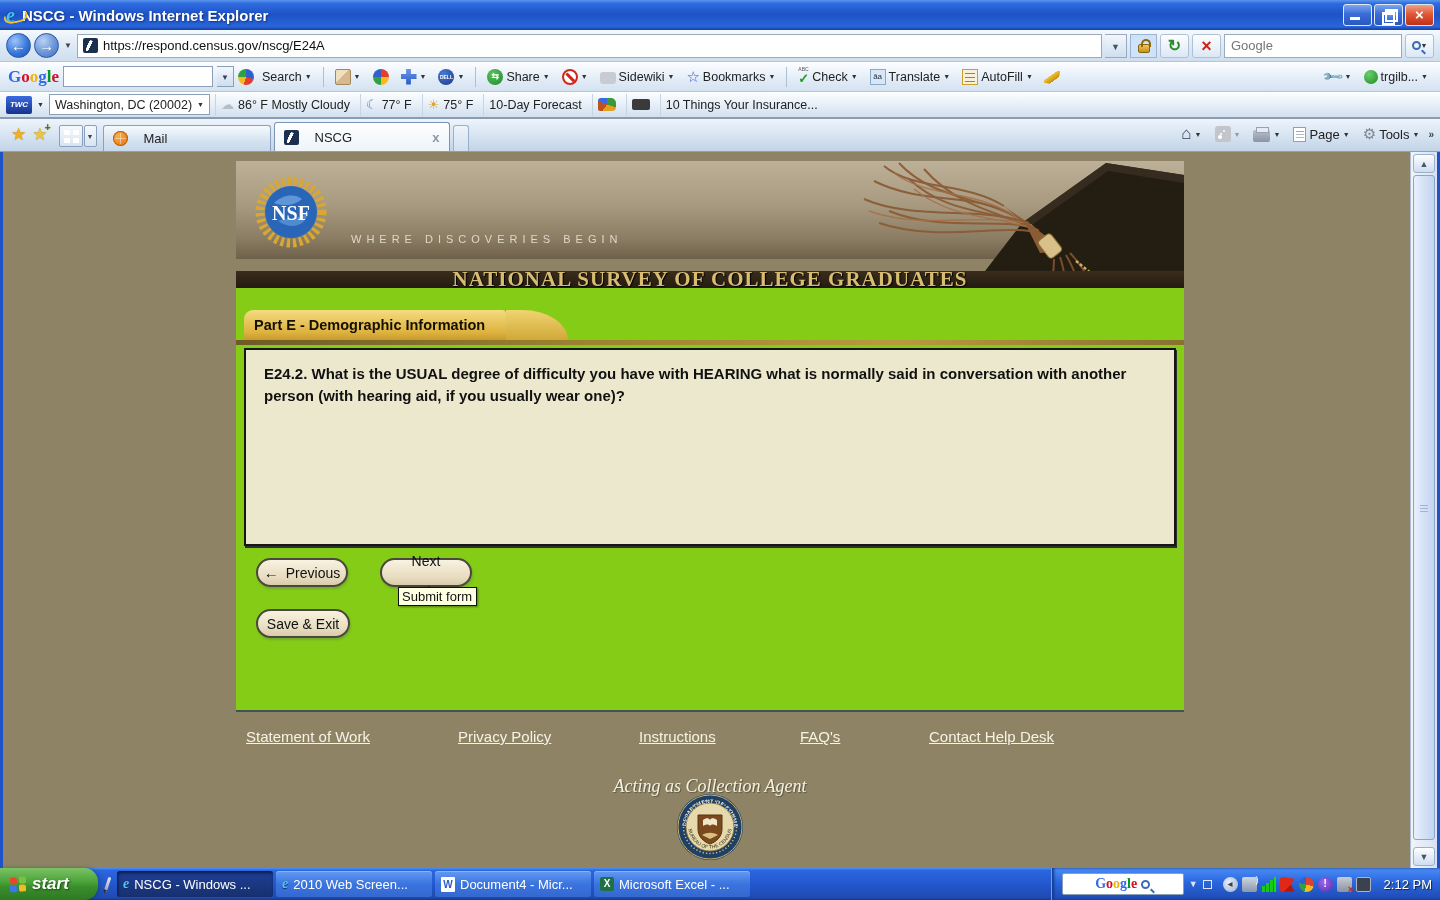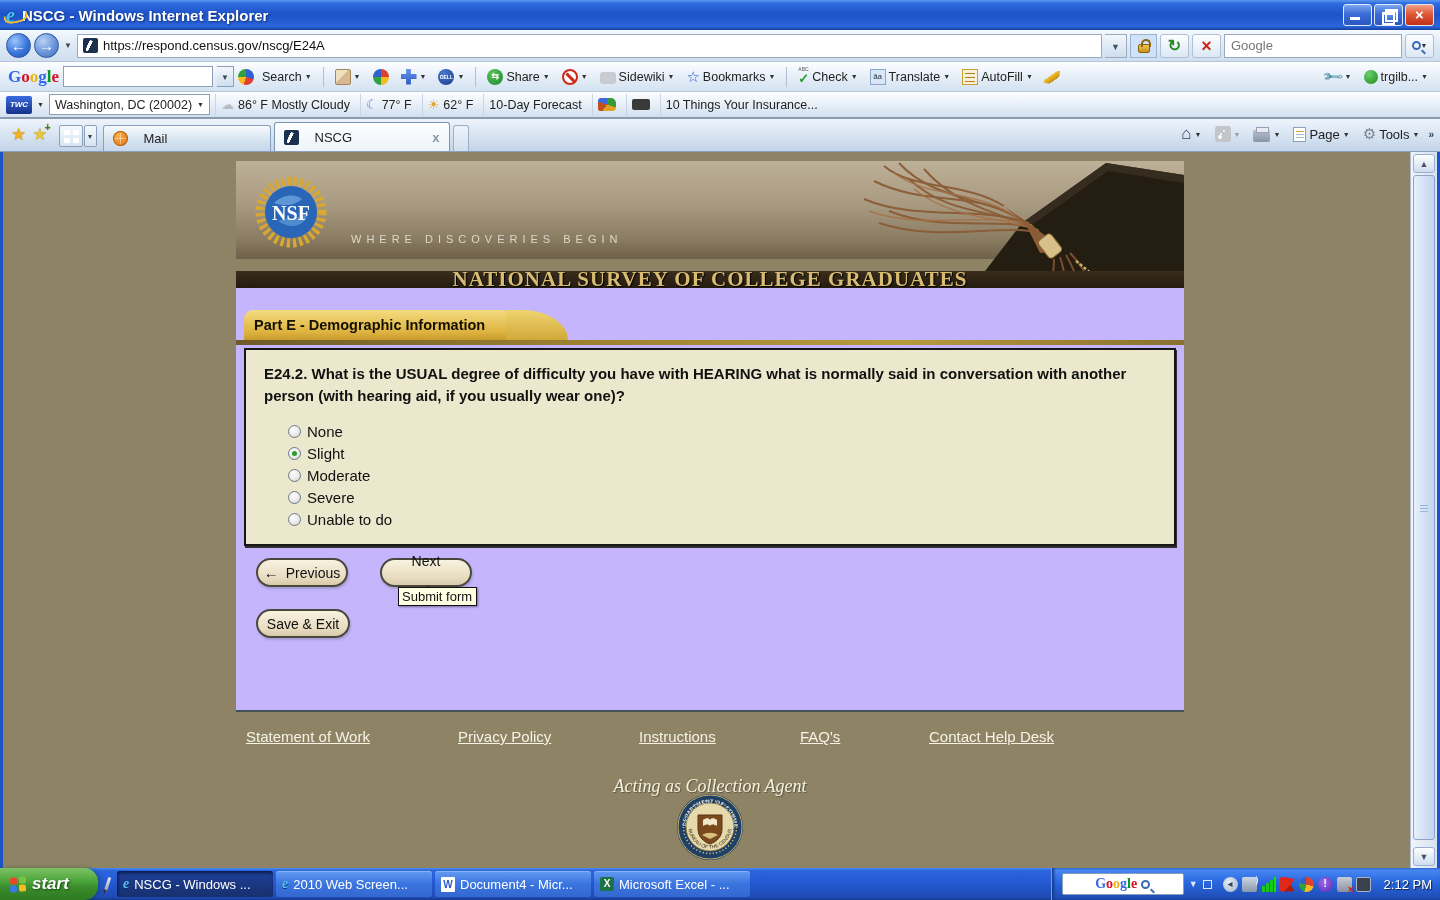--- a/index.html
+++ b/index.html
@@ -146,21 +146,21 @@
 .survey-title{font-family:"Liberation Serif",serif;font-weight:bold;font-size:21px;color:#d8bc72;letter-spacing:1px;text-shadow:1px 1px 1px #000;}
 .nsf-logo{position:absolute;left:18px;top:14px;}
 .banner-org{position:absolute;left:112px;top:38px;font-family:"Liberation Serif",serif;font-size:27px;color:#fff;text-shadow:1px 1px 2px #3a3020;}
 .banner-tag{position:absolute;left:115px;top:72px;font-size:11px;letter-spacing:5px;color:#ddd8cc;}
 .tassel{position:absolute;right:0;top:0;}
 .part-tab{position:absolute;left:8px;top:22px;width:262px;height:30px;background:linear-gradient(180deg,#f4dc80,#ddb23f 75%,#c89a2e);
  border-radius:9px 4px 0 0;display:flex;align-items:center;padding-left:10px;}
 .part-tab::after{content:"";position:absolute;left:100%;top:0;width:62px;height:30px;
  background:linear-gradient(180deg,#f0d470,#d0a838);border-top-right-radius:100% 135%;}
 .part-tab span{font-size:14.5px;font-weight:bold;color:#151000;position:relative;z-index:2;}
-.panel{position:absolute;left:0;top:127px;width:948px;height:424px;background:#c4b5fd;border-bottom:2px solid #42525a;}
+.panel{position:absolute;left:0;top:127px;width:948px;height:424px;background:#84cc16;border-bottom:2px solid #42525a;}
 .part-underbar{position:absolute;left:0;right:0;top:52px;height:5px;background:linear-gradient(90deg,#6e5a28,#9a8030 35%,#b89a3e 70%,#8a7030);}
 .qbox{position:absolute;left:8px;top:60px;width:932px;height:198px;background:#ece8cd;border:2px solid #161616;box-shadow:1px 2px 0 #2e2e2e;padding:13px 26px 0 18px;}
 .qtext{font-size:15px;font-weight:bold;color:#111;line-height:22px;}
 .options{margin:13px 0 0 24px;list-style:none;}
 .option{display:flex;align-items:center;gap:6px;height:22px;font-size:15px;color:#111;}
 .radio{width:13px;height:13px;border-radius:50%;background:radial-gradient(circle at 38% 32%,#fff,#e8e8e8 60%,#c8c8c8);border:1px solid #6a7a86;position:relative;}
 .radio.checked::after{content:"";position:absolute;left:3px;top:3px;width:5px;height:5px;border-radius:50%;background:#2c9a2c;}
 .pillbtn{position:absolute;height:29px;background:linear-gradient(180deg,#f8f2e0,#e8dcc0 70%,#d8cbaa);border:2px solid #4a473c;
  border-radius:15px;display:flex;align-items:center;justify-content:center;gap:7px;font-size:14px;color:#111;
  font-family:"Liberation Sans",sans-serif;box-shadow:1px 2px 2px #4a5a6044;}
@@ -351,21 +351,21 @@
     <span class="witem">
         <span class="wicon" style="color:#b8bcc4;">☁</span>
         <span>86° F Mostly Cloudy</span>
       </span>
     <span class="witem">
         <span class="wicon" style="color:#5a78c8;">☾</span>
         <span>77° F</span>
       </span>
     <span class="witem">
         <span class="wicon" style="color:#e8a020;">☀</span>
-        <span>62° F</span>
+        <span>75° F</span>
       </span>
     <span class="witem">
         <span>10-Day Forecast</span>
       </span>
     <span class="witem">
         <span class="mapic"></span>
       </span>
     <span class="witem">
         <span class="camic"></span>
       </span>
@@ -464,42 +464,20 @@
       </div>
 
       <div class="panel">
         <div class="part-tab">
             <span>Part E - Demographic Information</span>
           </div>
         <div class="part-underbar"></div>
 
         <div class="qbox">
           <div class="qtext">E24.2. What is the USUAL degree of difficulty you have with HEARING what is normally said in conversation with another person (with hearing aid, if you usually wear one)?</div>
-          <ul class="options">
-            <li class="option">
-                <span class="radio"></span>
-                <span>None</span>
-              </li>
-            <li class="option">
-                <span class="radio checked"></span>
-                <span>Slight</span>
-              </li>
-            <li class="option">
-                <span class="radio"></span>
-                <span>Moderate</span>
-              </li>
-            <li class="option">
-                <span class="radio"></span>
-                <span>Severe</span>
-              </li>
-            <li class="option">
-                <span class="radio"></span>
-                <span>Unable to do</span>
-              </li>
-          </ul>
         </div>
 
         <div class="pillbtn btn-prev">
             <span class="btn-arrow">←</span>
             <span>Previous</span>
           </div>
         <div class="pillbtn btn-next">
             <span>Next</span>
             <span class="btn-arrow">→</span>
           </div>

